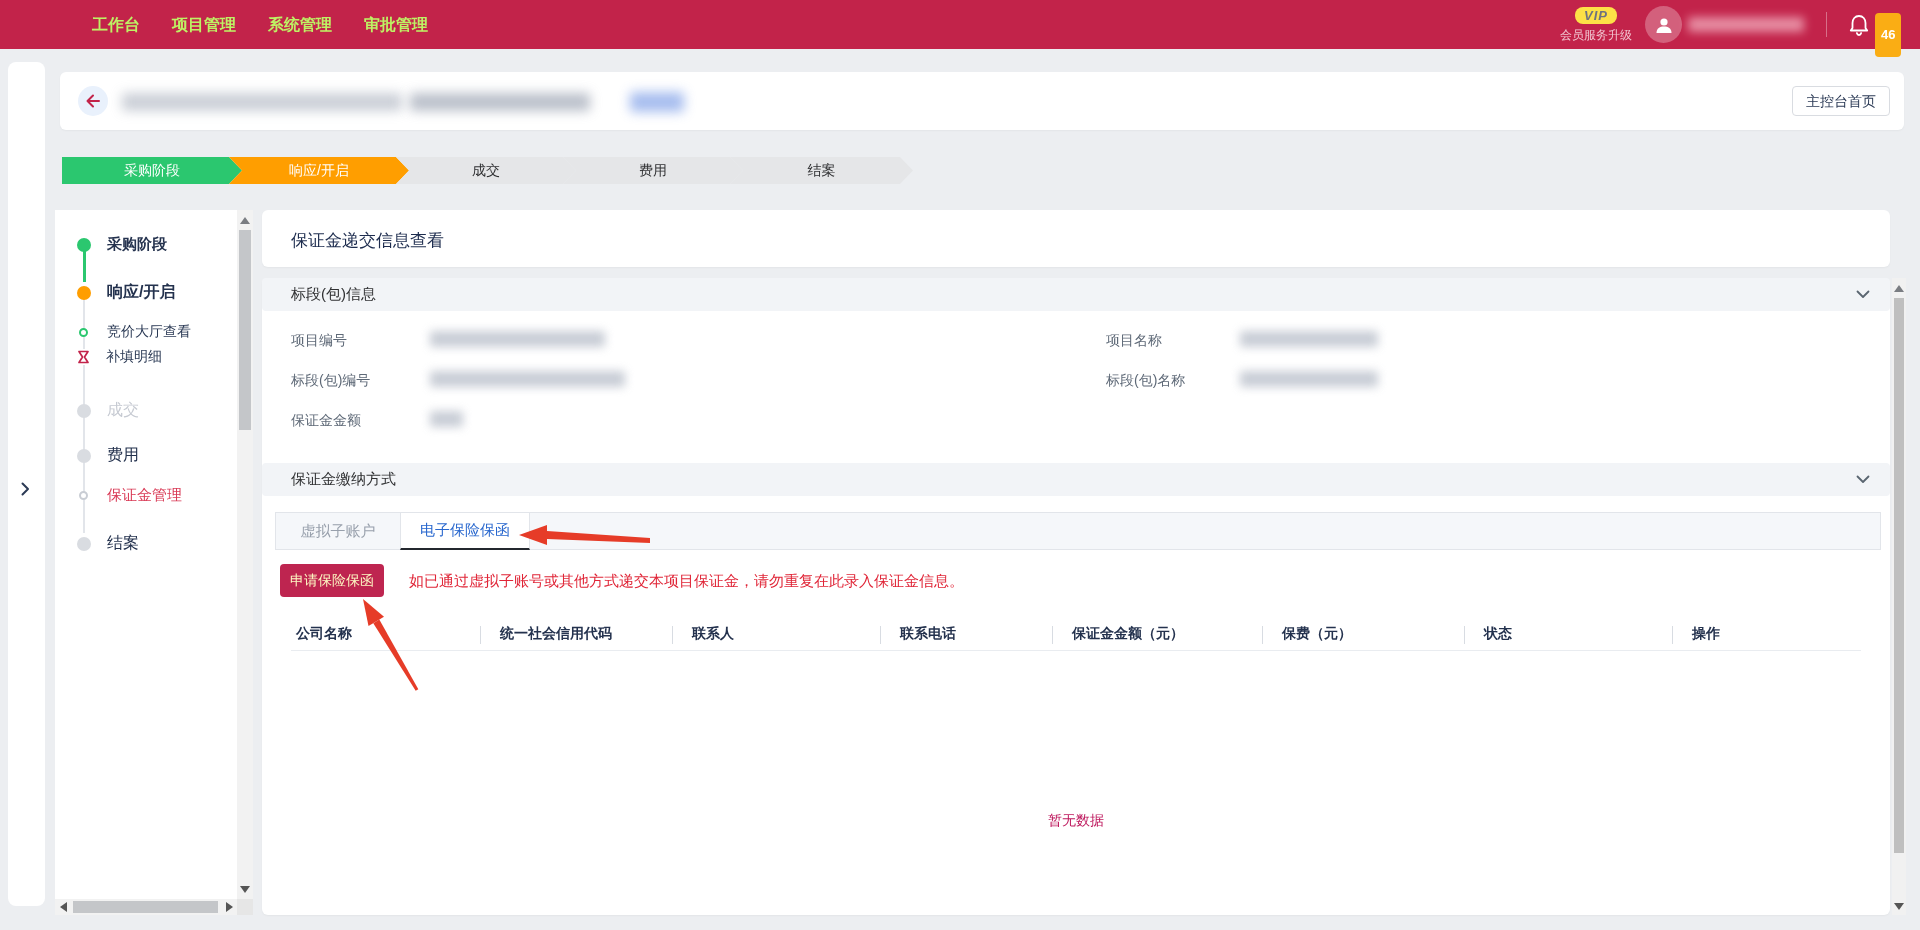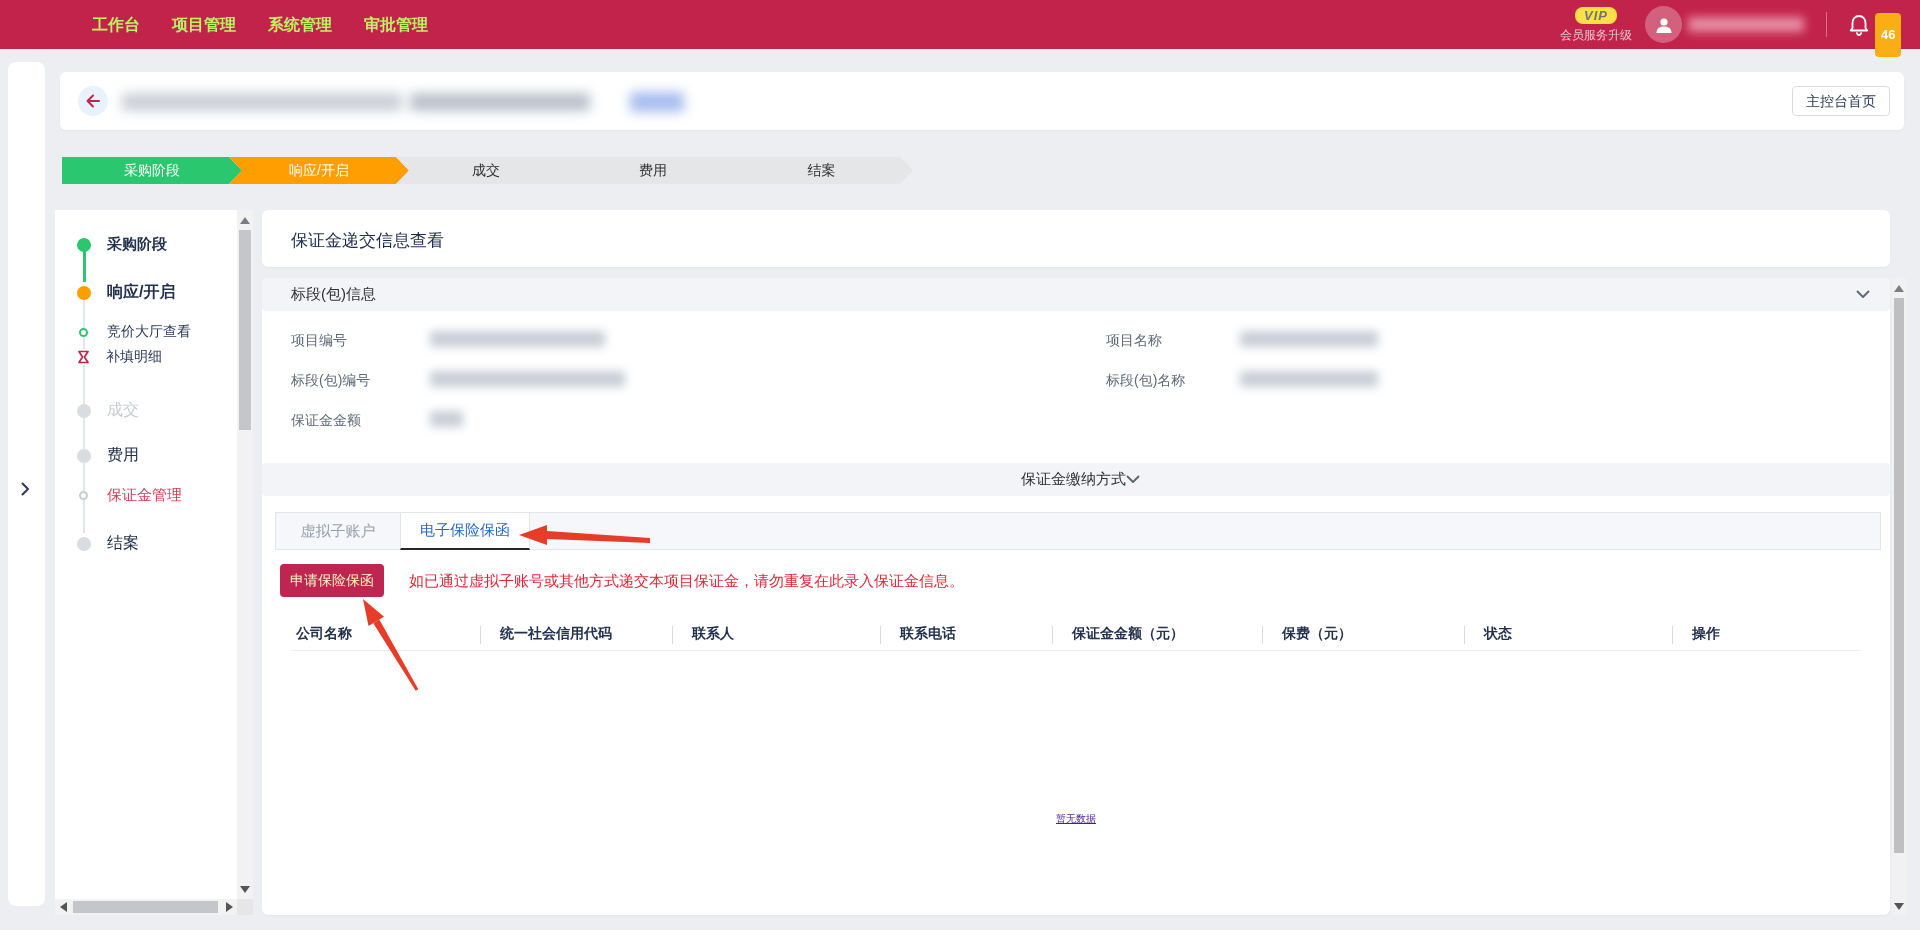--- a/index.html
+++ b/index.html
@@ -71,21 +71,21 @@
   .tab-active { background:#fff; border:1px solid #E2E5EA; border-bottom:2px solid #23272E; color:#2867CE; }
 
   .apply-btn { left:280px; top:564px; width:104px; height:33px; background:#BE2550; color:#fef9c3; font-size:14px; border:none; border-radius:4px; cursor:pointer; font-family:inherit; }
   .warn-text { left:409px; top:572px; font-size:15px; color:#E02537; }
 
   
   .thead { left:291px; top:618px; width:1570px; height:33px; display:flex; border-bottom:1px solid #E9ECF0; }
   .th { position:relative; font-size:14px; font-weight:700; color:#24324E; display:flex; align-items:center; padding-left:20px; }
   .th:first-child { padding-left:5px; }
   .th + .th::before { content:""; position:absolute; left:0; top:8px; height:18px; width:1px; background:#D8DCE2; }
-  .empty-text { left:262px; top:812px; width:1628px; text-align:center; font-size:10px; color:#4c1d95;text-decoration:underline; }
+  .empty-text { left:262px; top:812px; width:1628px; text-align:center; font-size:14px; color:#be185d; }
 
   svg { display:block; }
   .annotation { pointer-events:none; z-index:50; }
 </style>
 </head>
 <body>
 
 <div class="abs navbar">
   <div class="nav-menu">
     <div class="nav-item">工作台</div>
@@ -210,21 +210,21 @@
 <div class="f-blur" style="left:1240px; top:331px; width:138px;"></div>
 
 <div class="f-label" style="left:291px; top:372px;">标段(包)编号</div>
 <div class="f-blur" style="left:430px; top:371px; width:195px;"></div>
 <div class="f-label" style="left:1106px; top:372px;">标段(包)名称</div>
 <div class="f-blur" style="left:1240px; top:371px; width:138px;"></div>
 
 <div class="f-label" style="left:291px; top:412px;">保证金金额</div>
 <div class="f-blur" style="left:430px; top:411px; width:33px;"></div>
 
-<div class="sec-header" style="top:463px;justify-content:center;">
+<div class="sec-header" style="top:463px;">
   <span class="sec-title">保证金缴纳方式</span>
   <svg width="14" height="9" viewBox="0 0 14 9">
     <path d="M1.5 1.5 L7 7 L12.5 1.5" fill="none" stroke="#5A6570" stroke-width="1.8" stroke-linecap="round" stroke-linejoin="round"></path>
   </svg>
 </div>
 
 <div class="abs tabstrip"></div>
 <div class="tab tab-inactive" style="left:276px; width:124px;">虚拟子账户</div>
 <div class="tab tab-active" style="left:400px; width:130px;">电子保险保函</div>
 

